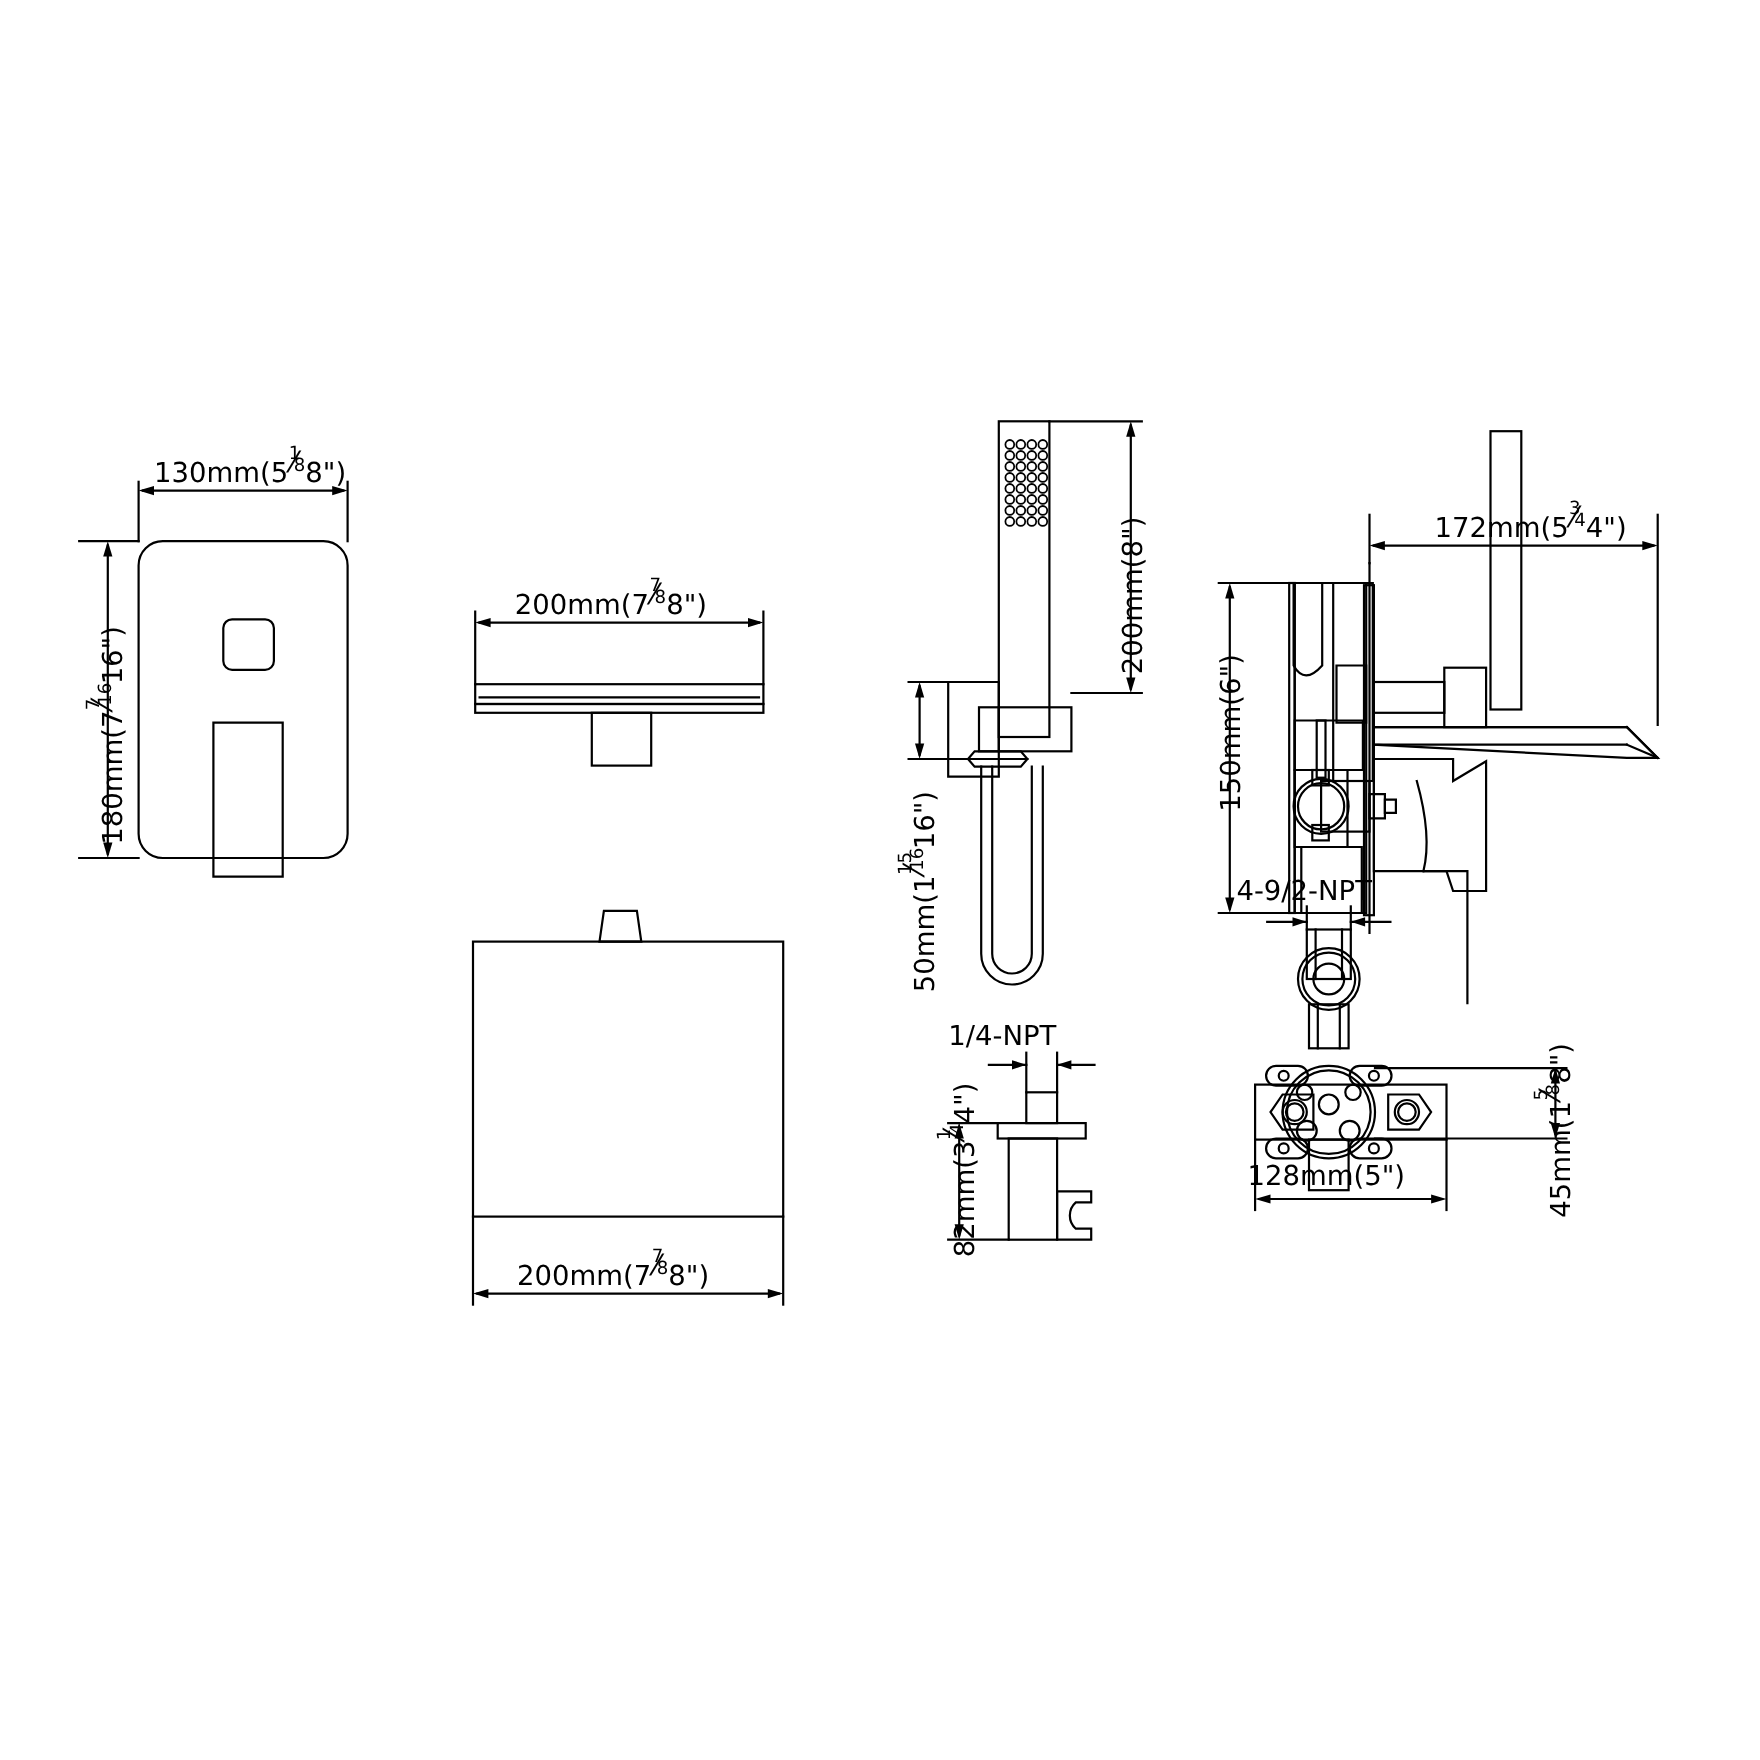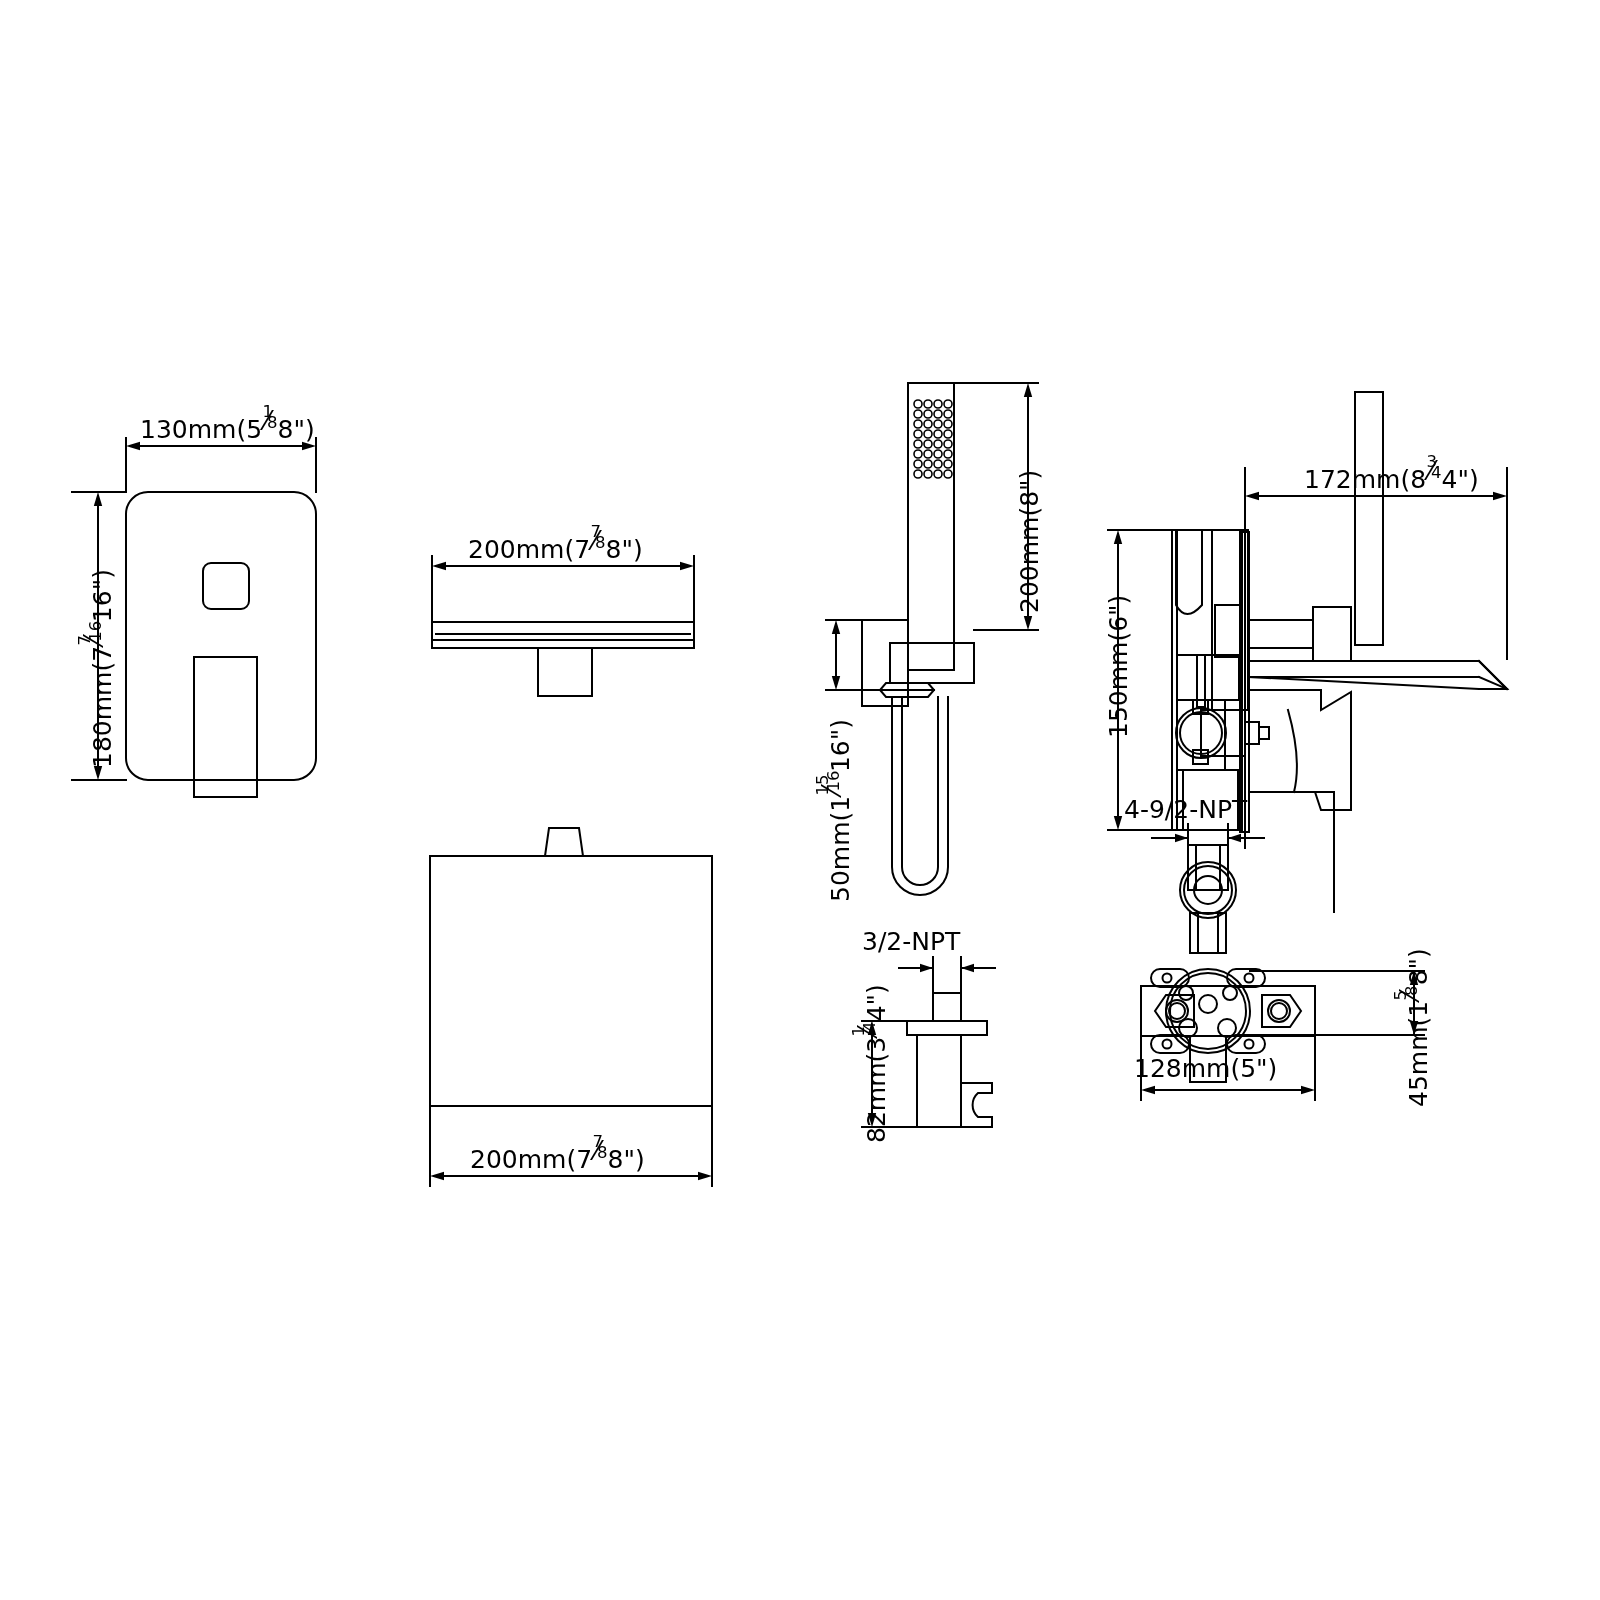--- a/index.html
+++ b/index.html
@@ -311,29 +311,29 @@
 
 <div class="lbl rot90" style="left:1017px; top:613px; transform:rotate(-90deg);">
   <span>200mm(8")</span>
 </div>
 
 <div class="lbl rot90" style="left:824px; top:902px; transform:rotate(-90deg);">
   <span>50mm(1</span><span class="fr wide"><span class="n">15</span><span class="s">⁄</span><span class="d">16</span></span><span>16")</span>
 </div>
 
 <div class="lbl" style="left:862px; top:929px;">
-  <span>3/2-NPT</span>
+  <span>1/4-NPT</span>
 </div>
 
 <div class="lbl rot90" style="left:860px; top:1143px; transform:rotate(-90deg);">
   <span>82mm(3</span><span class="fr"><span class="n">1</span><span class="s">⁄</span><span class="d">4</span></span><span>4")</span>
 </div>
 
 <div class="lbl" style="left:1304px; top:463px;">
-  <span>172mm(8</span><span class="fr"><span class="n">3</span><span class="s">⁄</span><span class="d">4</span></span><span>4")</span>
+  <span>172mm(5</span><span class="fr"><span class="n">3</span><span class="s">⁄</span><span class="d">4</span></span><span>4")</span>
 </div>
 
 <div class="lbl rot90" style="left:1106px; top:738px; transform:rotate(-90deg);">
   <span>150mm(6")</span>
 </div>
 
 <div class="lbl" style="left:1124px; top:797px;">
   <span>4-9/2-NPT</span>
 </div>
 

